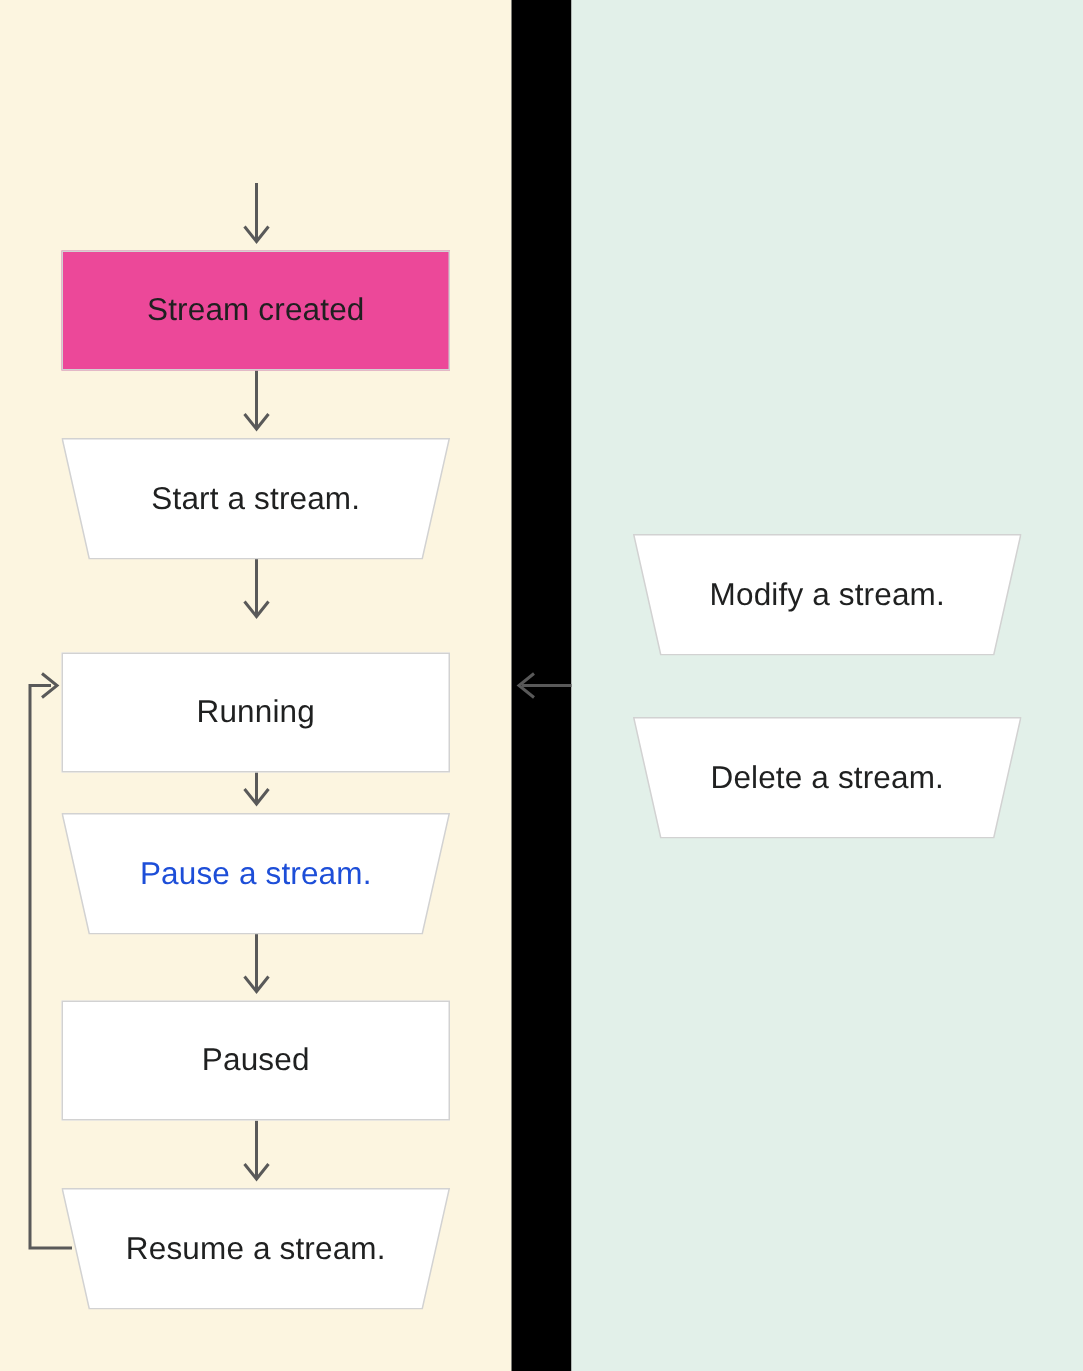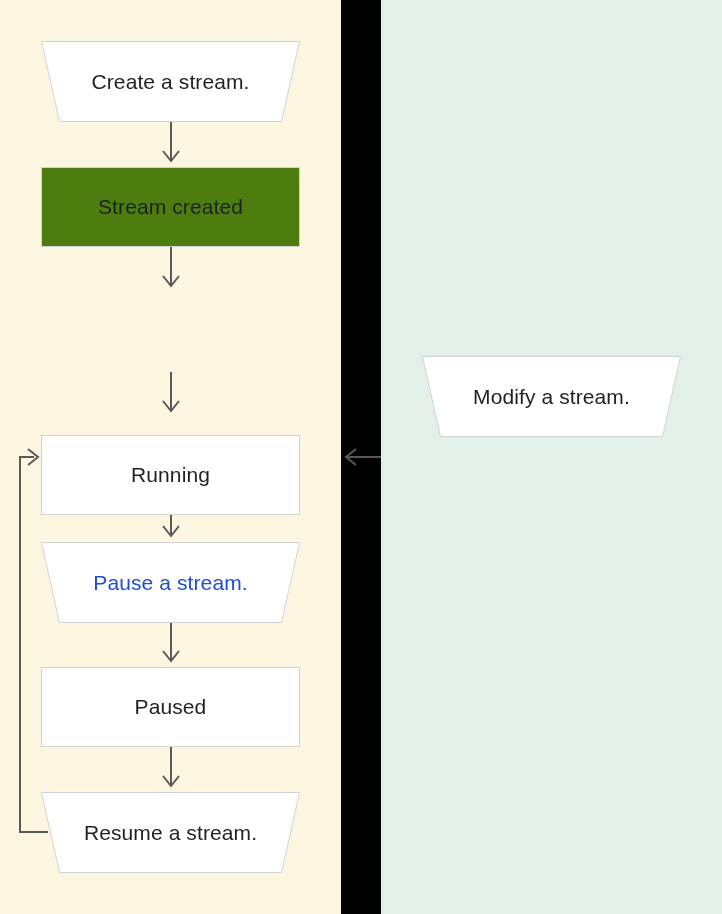--- a/index.html
+++ b/index.html
@@ -120,31 +120,31 @@
         <polyline points="28,449 38,457 28,465"></polyline>
       </g>
 
       <g>
         <line x1="381" y1="457" x2="348" y2="457"></line>
         <polyline points="356,449 346,457 356,465"></polyline>
       </g>
     </g>
   </svg>
 
-  <div class="node trap" id="node-create" style="left: 41px; top: 41px; width: 259px; height: 81px;">
+
+  <div class="node rect" id="node-created" style="left: 41px; top: 167px; width: 259px; height: 80px; background: #ec4899; border-color: rgb(210, 210, 210);">
+    <span class="node-label" style="color: rgb(31, 32, 32);">Stream created</span>
+  </div>
+
+  <div class="node trap" id="node-start" style="left: 41px; top: 292px; width: 259px; height: 81px;">
     <svg class="trap-shape" viewBox="0 0 259 81" preserveAspectRatio="none" xmlns="http://www.w3.org/2000/svg">
       <polygon points="0.5,0.5 258.5,0.5 240.5,80.5 18.5,80.5" fill="#ffffff" stroke="#d2d2d2" stroke-width="1"></polygon>
     </svg>
-    <span class="node-label" style="color: rgb(31, 32, 32);">Create a stream.</span>
+    <span class="node-label" style="color: rgb(31, 32, 32);">Start a stream.</span>
   </div>
-
-  <div class="node rect" id="node-created" style="left: 41px; top: 167px; width: 259px; height: 80px; background: #4d7c0f; border-color: rgb(210, 210, 210);">
-    <span class="node-label" style="color: rgb(31, 32, 32);">Stream created</span>
-  </div>
-
 
   <div class="node rect" id="node-running" style="left: 41px; top: 435px; width: 259px; height: 80px; background: rgb(255, 255, 255); border-color: rgb(210, 210, 210);">
     <span class="node-label" style="color: rgb(31, 32, 32);">Running</span>
   </div>
 
   <div class="node trap" id="node-pause" style="left: 41px; top: 542px; width: 259px; height: 81px;">
     <svg class="trap-shape" viewBox="0 0 259 81" preserveAspectRatio="none" xmlns="http://www.w3.org/2000/svg">
       <polygon points="0.5,0.5 258.5,0.5 240.5,80.5 18.5,80.5" fill="#ffffff" stroke="#d2d2d2" stroke-width="1"></polygon>
     </svg>
     <span class="node-label" style="color: #1d4ed8;">Pause a stream.</span>
@@ -161,14 +161,20 @@
     <span class="node-label" style="color: rgb(31, 32, 32);">Resume a stream.</span>
   </div>
 
   <div class="node trap" id="node-modify" style="left: 422px; top: 356px; width: 259px; height: 81px;">
     <svg class="trap-shape" viewBox="0 0 259 81" preserveAspectRatio="none" xmlns="http://www.w3.org/2000/svg">
       <polygon points="0.5,0.5 258.5,0.5 240.5,80.5 18.5,80.5" fill="#ffffff" stroke="#d2d2d2" stroke-width="1"></polygon>
     </svg>
     <span class="node-label" style="color: rgb(31, 32, 32);">Modify a stream.</span>
   </div>
 
+  <div class="node trap" id="node-delete" style="left: 422px; top: 478px; width: 259px; height: 81px;">
+    <svg class="trap-shape" viewBox="0 0 259 81" preserveAspectRatio="none" xmlns="http://www.w3.org/2000/svg">
+      <polygon points="0.5,0.5 258.5,0.5 240.5,80.5 18.5,80.5" fill="#ffffff" stroke="#d2d2d2" stroke-width="1"></polygon>
+    </svg>
+    <span class="node-label" style="color: rgb(31, 32, 32);">Delete a stream.</span>
+  </div>
 
 </div>
 
 </body></html>

